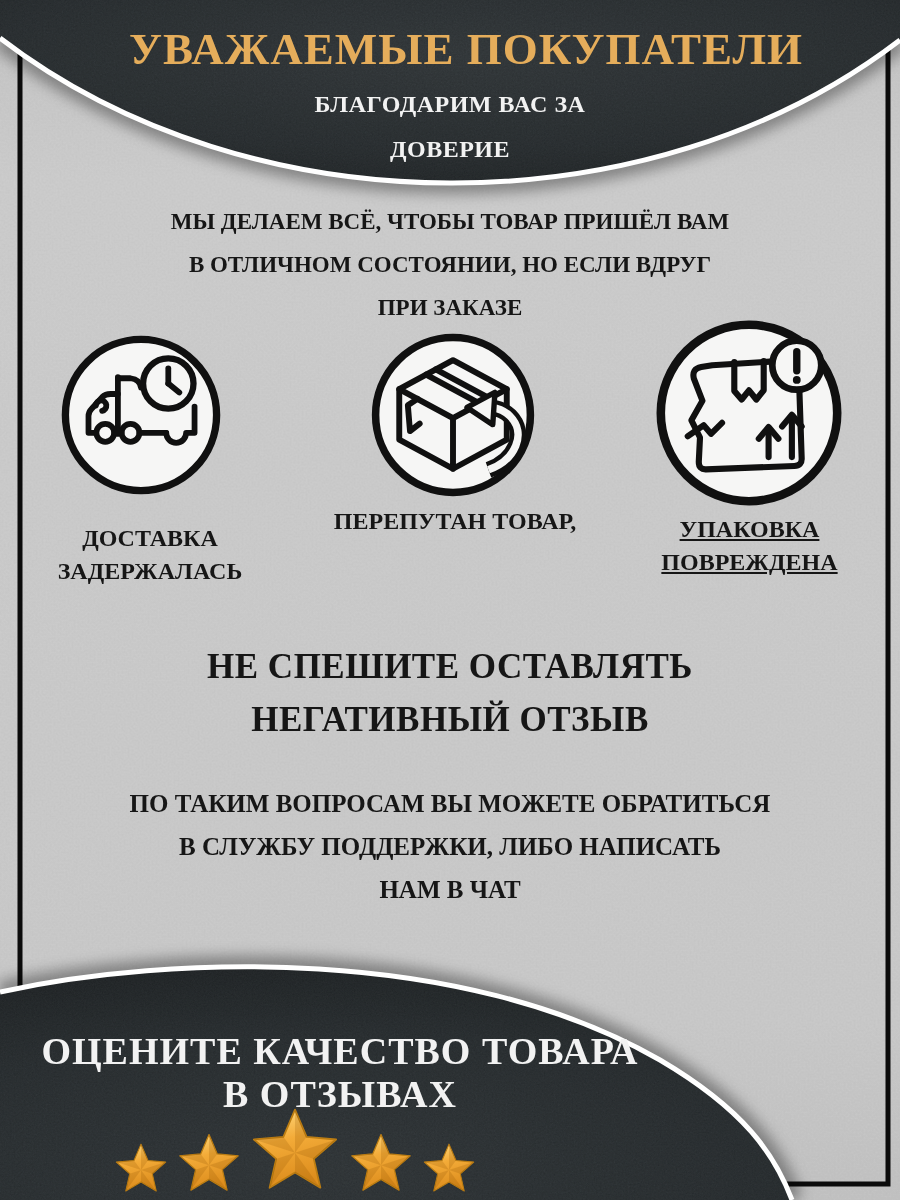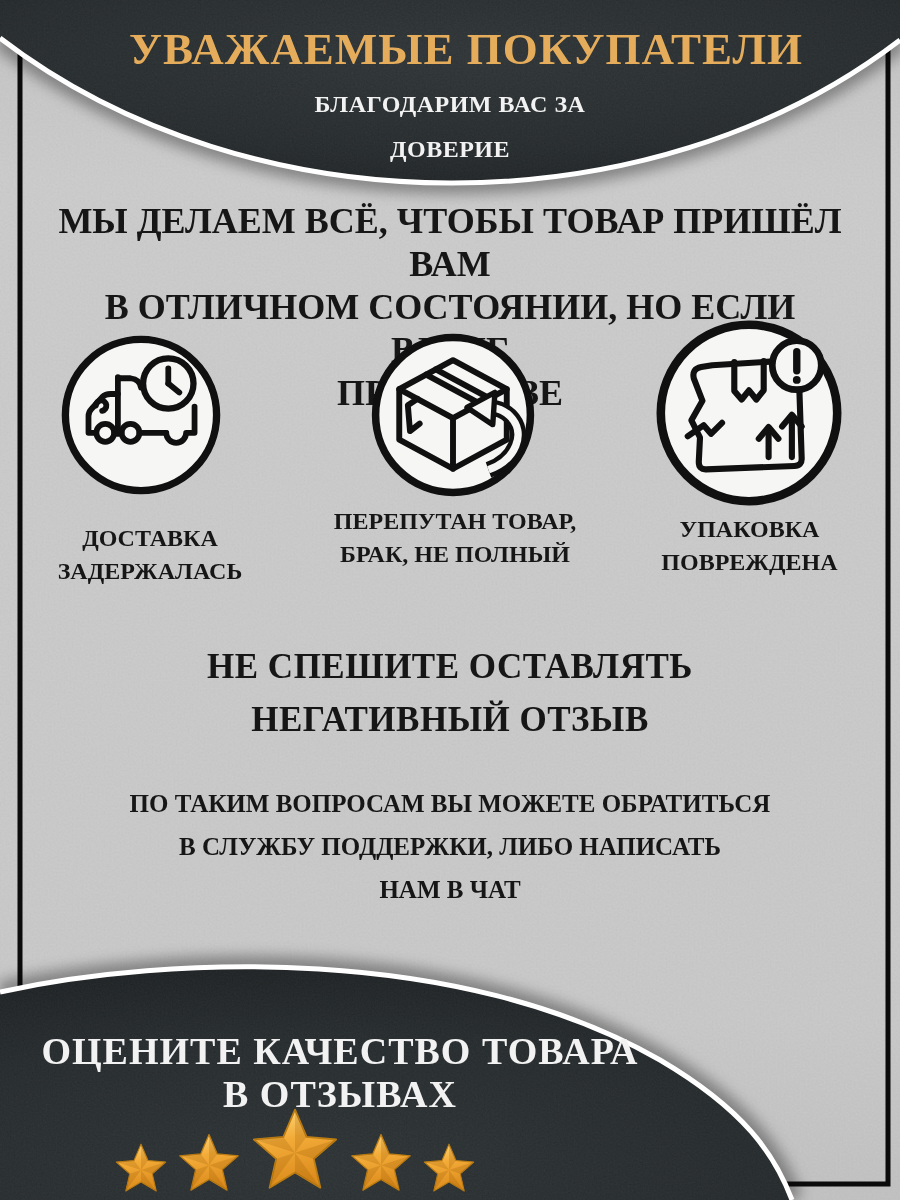--- a/index.html
+++ b/index.html
@@ -19,31 +19,31 @@
     font-size:45px;line-height:50px;letter-spacing:1px;
     color:var(--gold,#e5ad5b);
   }
   .header-sub{
     left:110px;top:82px;width:680px;
     font-size:24px;line-height:45px;letter-spacing:.5px;
     color:var(--light-text,#f2f2f2);
   }
   .intro{
     left:50px;top:200px;width:800px;
-    font-size:36px;line-height:43px;
+    font-size:23px;line-height:43px;
     color:var(--dark-text,#161616);
   }
   .issue-icon svg{display:block;}
   .issue-label{
     font-size:24px;line-height:33px;
     color:var(--dark-text,#161616);
   }
   .label-1{left:15px;top:506px;width:270px;margin-top:16px;}
   .label-2{left:320px;top:505px;width:270px;}
-  .label-3{left:622px;top:513px;width:255px;}
+  .label-3{left:622px;top:513px;width:255px;text-decoration:underline;}
   .headline{
     left:60px;top:640px;width:780px;
     font-size:35px;line-height:53px;letter-spacing:.5px;
     color:var(--dark-text,#161616);
   }
   .support{
     left:40px;top:782px;width:820px;
     font-size:25px;line-height:43px;
     color:var(--dark-text,#161616);
   }
@@ -191,21 +191,20 @@
       <circle cx="119" cy="53" r="3.2" fill="#101010"></circle>
     </svg>
   </div>
 
   <div class="abs center u issue-label label-1">
     <div>ДОСТАВКА</div>
     <div>ЗАДЕРЖАЛАСЬ</div>
   </div>
   <div class="abs center u issue-label label-2">
     <div>ПЕРЕПУТАН ТОВАР,</div>
-    <div>БРАК, НЕ ПОЛНЫЙ</div>
   </div>
   <div class="abs center u issue-label label-3">
     <div>УПАКОВКА</div>
     <div>ПОВРЕЖДЕНА</div>
   </div>
 
   <div class="abs center u headline">
     <div>НЕ СПЕШИТЕ ОСТАВЛЯТЬ</div>
     <div>НЕГАТИВНЫЙ ОТЗЫВ</div>
   </div>

